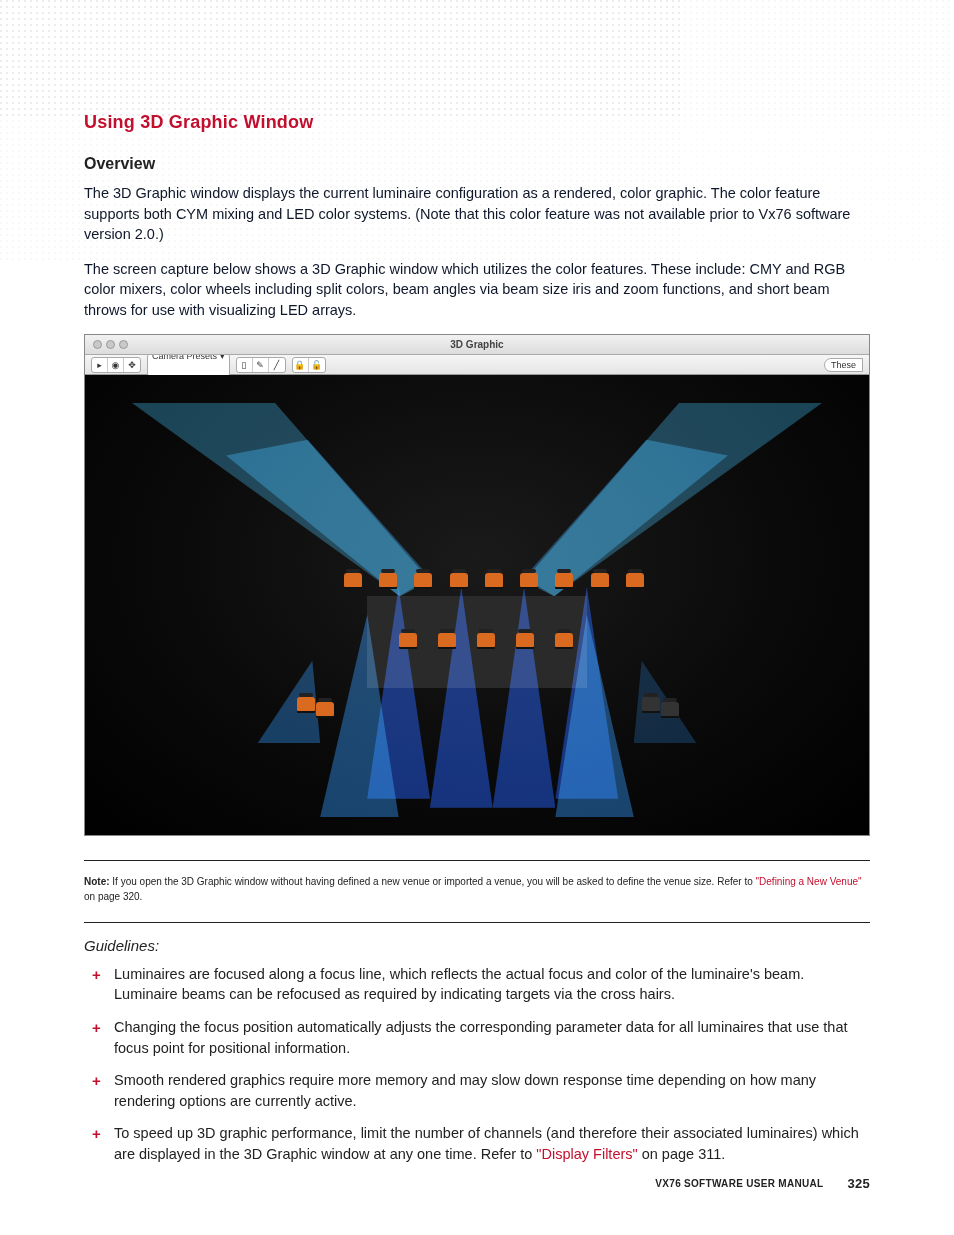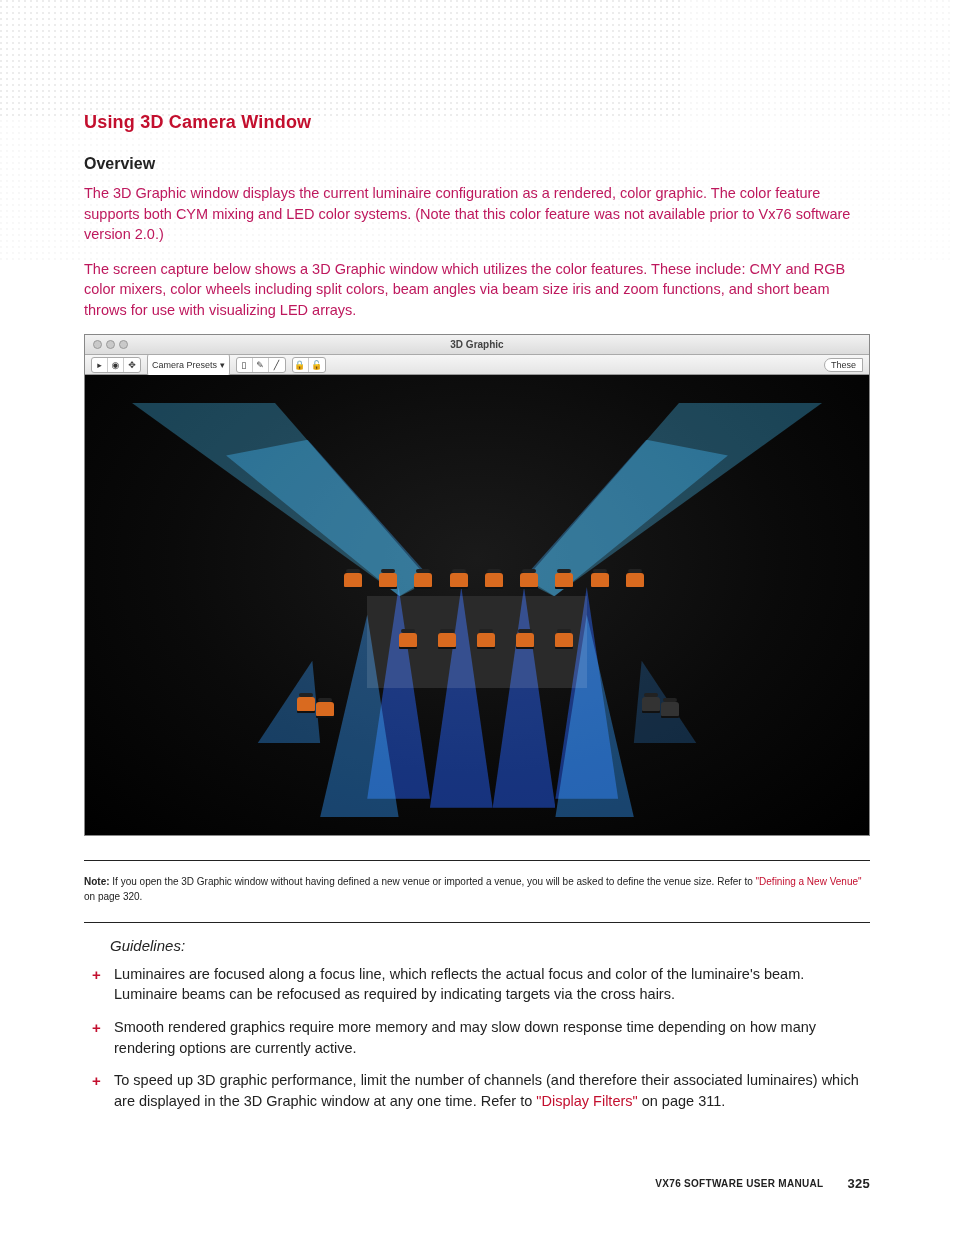--- a/index.html
+++ b/index.html
@@ -1,42 +1,42 @@
 <!DOCTYPE html>
 <html><head>
 <meta charset="utf-8">
 <style>
   * { box-sizing: border-box; margin: 0; padding: 0; }
   html, body { width: 954px; height: 1235px; background: #ffffff; font-family: Arial, Helvetica, sans-serif; color: #222; position: relative; }
   .world-dots { position: absolute; inset: 0; pointer-events: none; opacity: 0.25; }
   .content { position: relative; padding: 112px 84px 0 84px; }
   h1.section-title { font-size: 18px; font-weight: bold; color: #c30f2e; margin-bottom: 22px; letter-spacing: 0.2px; }
   h2.subheading { font-size: 16px; font-weight: bold; color: #222; margin-bottom: 10px; }
-  p.body-text { font-size: 14.5px; line-height: 1.42; color: #be185d; margin-bottom: 14px; }
+  p.body-text { font-size: 14.5px; line-height: 1.42; color: #0f172a; margin-bottom: 14px; }
   .screenshot { width: 100%; margin: 6px 0 24px 0; border: 1px solid #888; background: #101010; }
   .ss-titlebar { height: 20px; background: linear-gradient(#f2f2f2,#dcdcdc); display:flex; align-items:center; font-size: 10px; color:#444; position:relative; border-bottom:1px solid #aaa;}
   .ss-dots { display:flex; gap:4px; padding-left:8px;}
   .ss-dot { width:9px; height:9px; border-radius:50%; background:#c9c9c9; border:1px solid #9a9a9a;}
   .ss-title { position:absolute; left:0; right:0; text-align:center; font-weight:bold; font-size:10px; color:#444;}
   .ss-toolbar { height:20px; background:linear-gradient(#f6f6f6,#e4e4e4); display:flex; align-items:center; padding:0 6px; gap:6px; border-bottom:1px solid #999; font-size:9px; color:#333;}
   .ss-btngroup { display:flex; border:1px solid #aaa; border-radius:3px; overflow:hidden; background:#fff;}
   .ss-btn { width:16px; height:14px; display:flex; align-items:center; justify-content:center; font-size:9px; border-right:1px solid #ccc;}
   .ss-btn:last-child{border-right:none;}
-  .ss-presets { display:flex; align-items:center; border:1px solid #aaa; border-radius:7px; background:#fff; padding:0 4px; height:30px;}
+  .ss-presets { display:flex; align-items:flex-start; border:1px solid #aaa; border-radius:7px; background:#fff; padding:0 4px; height:30px;}
   .ss-settings { margin-left:auto; border:1px solid #aaa; border-radius:8px 0 0 8px; padding:0 6px; height:14px; background:#fff; display:flex; align-items:center;}
   .ss-viewport { position:relative; width:100%; height:460px; background: radial-gradient(ellipse at 50% 40%, #1a1a1a 0%, #0a0a0a 55%, #000 100%); overflow:hidden;}
   .floor { position:absolute; left:36%; top:48%; width:28%; height:20%; background:#2a2a2a; }
   .beam { position:absolute; background: rgba(30,140,240,0.28); mix-blend-mode: screen; }
   .fixture { position:absolute; width:18px; height:14px; background:#d96a1f; border-radius:3px 3px 1px 1px; box-shadow: 0 2px 0 #111; }
   .fixture::after{content:""; position:absolute; left:2px; right:2px; top:-4px; height:4px; background:#222; border-radius:2px;}
   hr.rule { border:none; border-top:1px solid #222; margin: 18px 0 14px 0;}
   .note-block { font-size:10px; line-height:1.42; margin-bottom: 18px;}
   .note-block .note-label { font-weight:bold;}
   a.doc-link { color:#c30f2e; text-decoration:none;}
-  .guidelines-heading { font-style:italic; font-size:15px; margin-bottom:10px; color:#222;margin-left:26px;}
+  .guidelines-heading { font-style:italic; font-size:15px; margin-bottom:10px; color:#222;}
   ul.plus-list { list-style:none; padding-left: 30px;}
   ul.plus-list li { position:relative; font-size:14.5px; line-height:1.42; margin-bottom:12px; padding-left: 0;}
   ul.plus-list li::before { content:"+"; position:absolute; left:-22px; top:0; color:#c30f2e; font-weight:bold; font-size:15px;}
   .footer { position:absolute; bottom:44px; right:84px; font-size:11px; letter-spacing:0.3px; color:#222; display:flex; align-items:center; gap:24px;}
   .footer .manual { font-weight:bold; text-transform:uppercase; font-size:10px;}
   .footer .pagenum { font-weight:bold; font-size:13px;}
 </style>
 </head>
 <body>
 
@@ -46,21 +46,21 @@
       <circle cx="1" cy="1" r="0.9" fill="#888"></circle>
     </pattern>
   </defs>
   <rect x="0" y="0" width="954" height="260" fill="url(#dots)" opacity="0.9"></rect>
   <rect x="0" y="120" width="954" height="140" fill="#fff" opacity="0.6"></rect>
   <rect x="680" y="0" width="274" height="260" fill="#fff" opacity="0.55"></rect>
 </svg>
 
 <div class="content">
 
-  <h1 class="section-title">Using 3D Camera Window</h1>
+  <h1 class="section-title">Using 3D Graphic Window</h1>
 
   <h2 class="subheading">Overview</h2>
 
   <p class="body-text">The 3D Graphic window displays the current luminaire configuration as a rendered, color graphic. The color feature supports both CYM mixing and LED color systems. (Note that this color feature was not available prior to Vx76 software version 2.0.)</p>
   <p class="body-text">The screen capture below shows a 3D Graphic window which utilizes the color features. These include: CMY and RGB color mixers, color wheels including split colors, beam angles via beam size iris and zoom functions, and short beam throws for use with visualizing LED arrays.</p>
 
   <div class="screenshot">
     <div class="ss-titlebar">
       <div class="ss-dots">
         <span class="ss-dot"></span>
@@ -137,20 +137,21 @@
   <p class="note-block">
     <span class="note-label">Note:</span><span>  If you open the 3D Graphic window without having defined a new venue or imported a venue, you will be asked to define the venue size. Refer to </span><a href="#" class="doc-link">"Defining a New Venue"</a><span> on page 320.</span>
   </p>
 
   <hr class="rule">
 
   <p class="guidelines-heading">Guidelines:</p>
 
   <ul class="plus-list">
     <li><span>Luminaires are focused along a focus line, which reflects the actual focus and color of the luminaire's beam. Luminaire beams can be refocused as required by indicating targets via the cross hairs.</span></li>
+    <li><span>Changing the focus position automatically adjusts the corresponding parameter data for all luminaires that use that focus point for positional information.</span></li>
     <li><span>Smooth rendered graphics require more memory and may slow down response time depending on how many rendering options are currently active.</span></li>
     <li>
       <span>To speed up 3D graphic performance, limit the number of channels (and therefore their associated luminaires) which are displayed in the 3D Graphic window at any one time. Refer to </span><a href="#" class="doc-link">"Display Filters"</a><span> on page 311.</span>
     </li>
   </ul>
 
 </div>
 
 <div class="footer">
   <span class="manual">VX76 SOFTWARE USER MANUAL</span>

